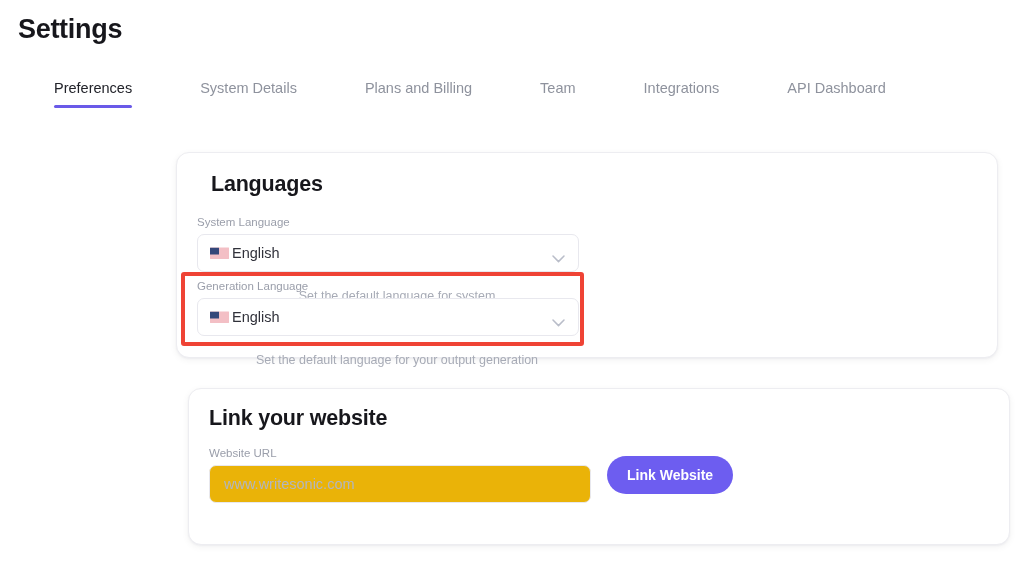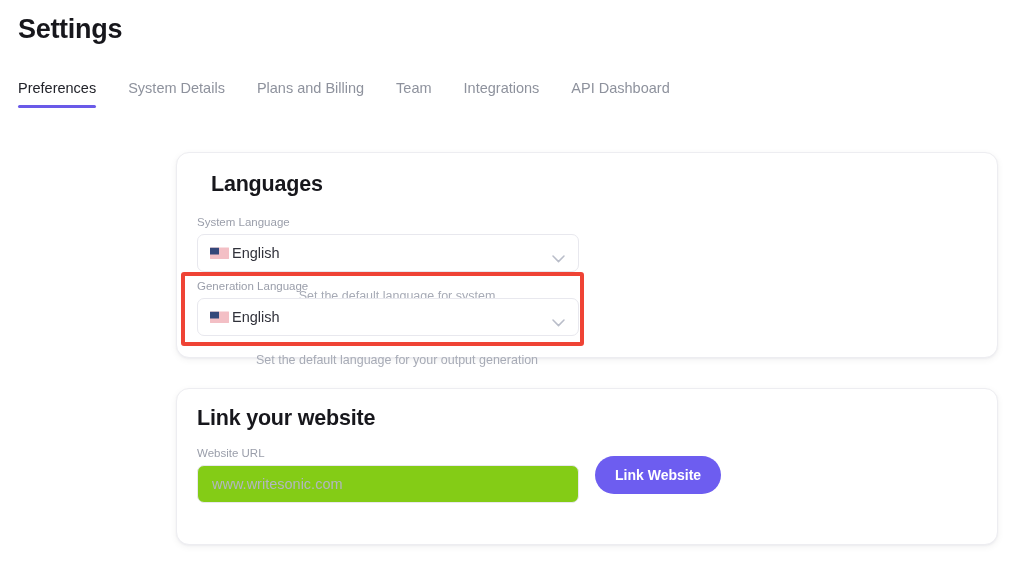--- a/index.html
+++ b/index.html
@@ -39,20 +39,21 @@
     align-items: flex-start;
     gap: 0;
   }
   .tab {
     position: relative;
     font-size: 14.5px;
     color: #8e929d;
     padding: 0 16px 12px 0;
     white-space: nowrap;
     cursor: pointer;
+    margin-left: 36px;
   }
   .tab + .tab { padding-left: 16px; }
   .tab.active { color: #22232a; font-weight: normal; }
   .tab.active .tab-underline {
     position: absolute;
     left: 0;
     right: 16px;
     bottom: 0;
     height: 3px;
     border-radius: 2px;
@@ -68,21 +69,21 @@
     box-shadow: 0 2px 7px rgba(22, 22, 40, 0.055),
                 0 1px 2px rgba(22, 22, 40, 0.04);
   }
   #card-languages {
     left: 176px;
     top: 152px;
     width: 822px;
     height: 206px;
   }
   #card-website {
-    left: 176px;
+    left: 188px;
     top: 388px;
     width: 822px;
     height: 157px;
   }
 
   .card-title {
     position: absolute;
     font-size: 21.5px;
     font-weight: bold;
     color: #17171c;
@@ -177,21 +178,21 @@
     left: 20px;
     top: 57px;
     display: flex;
     align-items: center;
   }
   .url-input {
     width: 382px;
     height: 38px;
     border: 1px solid #e8e8ee;
     border-radius: 7px;
-    background: #84cc16;
+    background: #eab308;
     font-family: "Liberation Sans", sans-serif;
     font-size: 14.5px;
     color: #30313a;
     padding: 8px 14px;
     outline: none;
   }
   .url-input::placeholder { color: #b2b6c1; }
 
   .btn-primary {
     margin-left: 16px;

